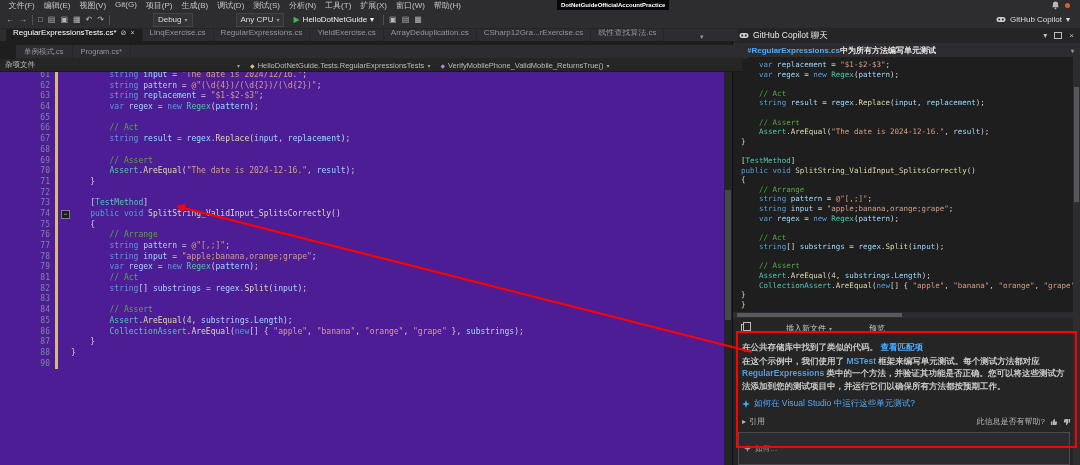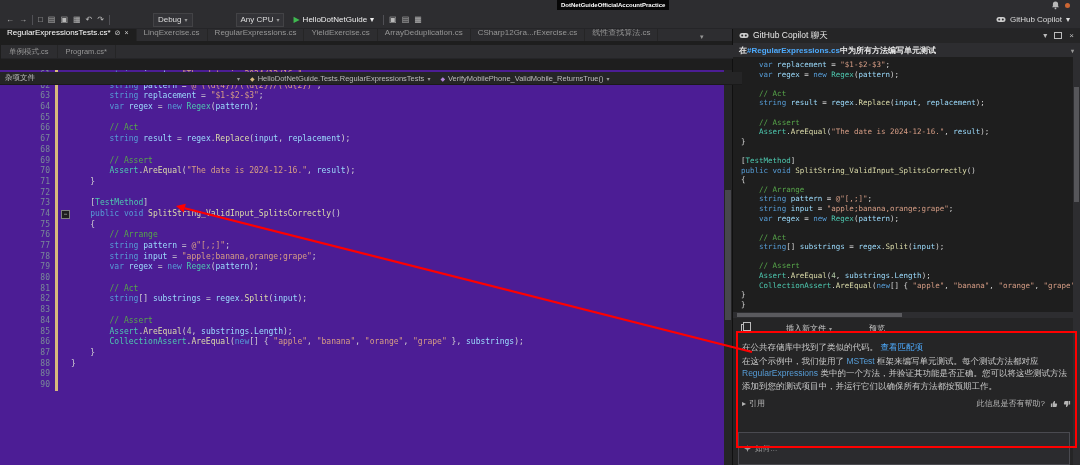--- a/index.html
+++ b/index.html
@@ -23,34 +23,34 @@
   .tb-sep{width:1px;height:10px;background:#505055;}
   .tb-select{display:flex;align-items:center;gap:3px;background:#333337;border:1px solid #434346;
              padding:0 4px;height:12px;color:#ddd;margin-left:38px;}
   .tb-select .caret,.q-caret,.bc-caret{font-size:6px;color:#999;}
   .tb-run{display:flex;align-items:center;gap:3px;padding:0 4px;height:13px;color:#eee;}
   .play-icon{color:#3fb950;font-size:8px;}
   .tb-copilot{margin-left:auto;display:flex;gap:4px;color:#ddd;padding-right:4px;}
 
   
   .tabrow1{position:absolute;top:24px;left:0;width:732px;height:17px;background:#2d2d30;display:flex;
-           font-size:8px;z-index:3;}
+           font-size:8px;z-index:3;padding-left:6px;}
   .tab{display:flex;align-items:center;gap:4px;padding:0 7px;color:#969696;background:#2d2d30;
        border-right:1px solid #252526;white-space:nowrap;}
   .tab.active{background:#1e1e1e;color:#fff;}
   .tab .tab-pin,.tab .tab-close{display:none;font-size:7px;color:#ccc;}
   .tab.active .tab-pin,.tab.active .tab-close{display:inline;}
   .tab-overflow{position:absolute;top:28px;left:700px;height:17px;display:flex;align-items:center;
                 color:#969696;font-size:7px;z-index:3;}
-  .tabrow2{position:absolute;top:45px;left:1px;width:732px;height:13px;background:#2d2d30;display:flex;
+  .tabrow2{position:absolute;top:45px;left:16px;width:732px;height:13px;background:#2d2d30;display:flex;
            font-size:7.5px;z-index:3;border-bottom:1px solid #252528;}
   .tabrow2 .tab{padding:0 8px;}
 
   
-  .breadcrumb{position:absolute;top:72px;left:0;width:732px;height:12px;background:#252526;display:flex;
+  .breadcrumb{position:absolute;top:59px;left:0;width:732px;height:12px;background:#252526;display:flex;
               align-items:center;font-size:7.5px;color:#bbb;gap:10px;padding:0 5px;
               border-bottom:1px solid #1a1a1a;z-index:3;}
   .bc-seg{display:flex;align-items:center;gap:3px;white-space:nowrap;}
   .bc-seg.project{width:235px;justify-content:space-between;}
   .bc-icon-class{color:#d7ba7d;font-size:6px;}
   .bc-icon-method{color:#b180d7;font-size:6px;}
 
   
   .editor{position:absolute;top:70px;left:0;width:732px;bottom:0;background:#4c1d95;overflow:hidden;
           font-family:"DejaVu Sans Mono",monospace;font-size:8px;z-index:1;}
@@ -79,21 +79,21 @@
   .chat-code{height:252px;margin-right:7px;background:#1e1e1e;overflow:hidden;
              font-family:"DejaVu Sans Mono",monospace;font-size:7.5px;padding:3px 0 0 8px;}
   .chat-code .code-row{height:9.6px;line-height:9.6px;}
   .chat-hscroll{height:6px;margin-right:7px;background:#2d2d30;position:relative;}
   .chat-hscroll .thumb{position:absolute;left:4px;top:1px;height:4px;width:165px;background:#5a5a5e;}
   .chat-actions{height:20px;display:flex;align-items:center;gap:10px;padding:0 8px;color:#ccc;font-size:8px;}
   .chat-btn{display:flex;align-items:center;gap:3px;cursor:default;margin-left:27px;}
   .icon-copy{position:relative;width:6px;height:7px;border:1px solid #bbb;display:inline-block;}
   .icon-copy::after{content:"";position:absolute;left:1px;top:-3px;width:6px;height:7px;
                     border:1px solid #bbb;background:#252526;}
-  .chat-response{padding:3px 9px 0 9px;color:#c8c8c8;font-size:8.5px;line-height:12.5px;}
+  .chat-response{padding:3px 9px 0 9px;color:#c8c8c8;font-size:8.5px;line-height:12.5px;font-weight:bold;}
   .match-line{margin-bottom:1px;}
   .link{color:#4daafc;}
   .seg-code{color:#569cd6;}
   .followup{display:flex;gap:4px;align-items:center;color:#4daafc;padding:6px 9px 0;font-size:8.5px;}
   .refs-row{display:flex;align-items:center;padding:6px 9px 0;font-size:8px;color:#b5b5b5;}
   .refs-left{display:flex;gap:3px;align-items:center;}
   .helpful{margin-left:auto;display:flex;gap:5px;align-items:center;}
   .thumb-icon svg{display:block;}
   .ai-note{position:absolute;right:9px;bottom:13px;color:#c08a3e;font-size:7.5px;}
   .chat-input-partial{position:absolute;left:5px;right:10px;bottom:0;height:11px;border:1px solid #4a4a50;
@@ -104,20 +104,36 @@
 
   
   .annot{position:absolute;left:0;top:0;width:1080px;height:465px;pointer-events:none;z-index:20;}
 </style>
 </head>
 <body>
 
 <div class="app">
 
   <div class="menubar">
+    <div class="menu-items">
+
+    <span class="menu-item">文件(F)</span>
+        <span class="menu-item">编辑(E)</span>
+        <span class="menu-item">视图(V)</span>
+        <span class="menu-item">Git(G)</span>
+        <span class="menu-item">项目(P)</span>
+        <span class="menu-item">生成(B)</span>
+        <span class="menu-item">调试(D)</span>
+        <span class="menu-item">测试(S)</span>
+        <span class="menu-item">分析(N)</span>
+        <span class="menu-item">工具(T)</span>
+        <span class="menu-item">扩展(X)</span>
+        <span class="menu-item">窗口(W)</span>
+        <span class="menu-item">帮助(H)</span>
+      </div>
     <div class="menubar-right">
       <svg width="9" height="9" viewBox="0 0 9 9">
         <path d="M4.5 0.5a2.6 2.6 0 0 0-2.6 2.6v2l-.8 1.2h6.8l-.8-1.2v-2A2.6 2.6 0 0 0 4.5.5z" fill="#b8b8b8"></path>
         <circle cx="4.5" cy="7.4" r="0.9" fill="#b8b8b8"></circle>
       </svg>
       <span class="notif-dot"></span>
     </div>
   </div>
 
   <div class="watermark">DotNetGuideOfficialAccountPractice</div>
@@ -238,30 +254,28 @@
         <div class="code-row"><span class="ln">70</span><span class="chg"></span><span class="fold"></span><span class="lc"><span class="tk-p">        </span><span class="tk-t">Assert</span><span class="tk-p">.</span><span class="tk-m">AreEqual</span><span class="tk-p">(</span><span class="tk-s">"The date is 2024-12-16."</span><span class="tk-p">, </span><span class="tk-v">result</span><span class="tk-p">);</span></span></div>
         <div class="code-row"><span class="ln">71</span><span class="chg"></span><span class="fold"></span><span class="lc"><span class="tk-p">    }</span></span></div>
         <div class="code-row"><span class="ln">72</span><span class="chg"></span><span class="fold"></span><span class="lc"></span></div>
         <div class="code-row"><span class="ln">73</span><span class="chg"></span><span class="fold"></span><span class="lc"><span class="tk-p">    [</span><span class="tk-t">TestMethod</span><span class="tk-p">]</span></span></div>
         <div class="code-row"><span class="ln">74</span><span class="chg"></span><span class="fold"><span class="fold-box">−</span></span><span class="lc"><span class="tk-p">    </span><span class="tk-k">public</span><span class="tk-k"> void</span><span class="tk-m"> SplitString_ValidInput_SplitsCorrectly</span><span class="tk-p">()</span></span></div>
         <div class="code-row"><span class="ln">75</span><span class="chg"></span><span class="fold"></span><span class="lc"><span class="tk-p">    {</span></span></div>
         <div class="code-row"><span class="ln">76</span><span class="chg"></span><span class="fold"></span><span class="lc"><span class="tk-c">        // Arrange</span></span></div>
         <div class="code-row"><span class="ln">77</span><span class="chg"></span><span class="fold"></span><span class="lc"><span class="tk-p">        </span><span class="tk-k">string</span><span class="tk-v"> pattern</span><span class="tk-p"> = </span><span class="tk-s">@"[,;]"</span><span class="tk-p">;</span></span></div>
         <div class="code-row"><span class="ln">78</span><span class="chg"></span><span class="fold"></span><span class="lc"><span class="tk-p">        </span><span class="tk-k">string</span><span class="tk-v"> input</span><span class="tk-p"> = </span><span class="tk-s">"apple;banana,orange;grape"</span><span class="tk-p">;</span></span></div>
         <div class="code-row"><span class="ln">79</span><span class="chg"></span><span class="fold"></span><span class="lc"><span class="tk-p">        </span><span class="tk-k">var</span><span class="tk-v"> regex</span><span class="tk-p"> = </span><span class="tk-k">new</span><span class="tk-t"> Regex</span><span class="tk-p">(</span><span class="tk-v">pattern</span><span class="tk-p">);</span></span></div>
-        <div class="code-row"><span class="ln">80</span><span class="chg"></span><span class="fold"></span><span class="lc"></span></div>
         <div class="code-row"><span class="ln">81</span><span class="chg"></span><span class="fold"></span><span class="lc"><span class="tk-c">        // Act</span></span></div>
         <div class="code-row"><span class="ln">82</span><span class="chg"></span><span class="fold"></span><span class="lc"><span class="tk-p">        </span><span class="tk-k">string</span><span class="tk-p">[] </span><span class="tk-v">substrings</span><span class="tk-p"> = </span><span class="tk-v">regex</span><span class="tk-p">.</span><span class="tk-m">Split</span><span class="tk-p">(</span><span class="tk-v">input</span><span class="tk-p">);</span></span></div>
         <div class="code-row"><span class="ln">83</span><span class="chg"></span><span class="fold"></span><span class="lc"></span></div>
         <div class="code-row"><span class="ln">84</span><span class="chg"></span><span class="fold"></span><span class="lc"><span class="tk-c">        // Assert</span></span></div>
         <div class="code-row"><span class="ln">85</span><span class="chg"></span><span class="fold"></span><span class="lc"><span class="tk-p">        </span><span class="tk-t">Assert</span><span class="tk-p">.</span><span class="tk-m">AreEqual</span><span class="tk-p">(</span><span class="tk-n">4</span><span class="tk-p">, </span><span class="tk-v">substrings</span><span class="tk-p">.</span><span class="tk-v">Length</span><span class="tk-p">);</span></span></div>
         <div class="code-row"><span class="ln">86</span><span class="chg"></span><span class="fold"></span><span class="lc"><span class="tk-p">        </span><span class="tk-t">CollectionAssert</span><span class="tk-p">.</span><span class="tk-m">AreEqual</span><span class="tk-p">(</span><span class="tk-k">new</span><span class="tk-p">[] { </span><span class="tk-s">"apple"</span><span class="tk-p">, </span><span class="tk-s">"banana"</span><span class="tk-p">, </span><span class="tk-s">"orange"</span><span class="tk-p">, </span><span class="tk-s">"grape"</span><span class="tk-p"> }, </span><span class="tk-v">substrings</span><span class="tk-p">);</span></span></div>
         <div class="code-row"><span class="ln">87</span><span class="chg"></span><span class="fold"></span><span class="lc"><span class="tk-p">    }</span></span></div>
         <div class="code-row"><span class="ln">88</span><span class="chg"></span><span class="fold"></span><span class="lc"><span class="tk-p">}</span></span></div>
-        <div class="code-row"><span class="ln">89</span><span class="chg"></span><span class="fold"></span><span class="lc"></span></div>
         <div class="code-row"><span class="ln">90</span><span class="chg"></span><span class="fold"></span><span class="lc"></span></div>
       </div>
     <div class="editor-vscroll">
       <div class="thumb"></div>
     </div>
   </div>
 
   <div class="chat-panel">
     <div class="chat-header">
       <svg width="10" height="9" viewBox="0 0 10 9">
@@ -322,20 +336,26 @@
       <span class="chat-btn">
         <span>预览</span>
       </span>
     </div>
     <div class="chat-response">
       <div class="match-line">
         <span>在公共存储库中找到了类似的代码。</span>
         <span class="link">查看匹配项</span>
       </div>
       <div><span>在这个示例中，我们使用了 </span><span class="seg-code">MSTest</span><span> 框架来编写单元测试。每个测试方法都对应 </span><span class="seg-code">RegularExpressions</span><span> 类中的一个方法，并验证其功能是否正确。您可以将这些测试方法添加到您的测试项目中，并运行它们以确保所有方法都按预期工作。</span></div>
+    </div>
+    <div class="followup">
+      <svg width="8" height="8" viewBox="0 0 8 8">
+        <polygon points="4,0 5,3 8,4 5,5 4,8 3,5 0,4 3,3" fill="#4daafc"></polygon>
+      </svg>
+      <span>如何在 Visual Studio 中运行这些单元测试?</span>
     </div>
     <div class="refs-row">
       <span class="refs-left">
         <span>▸</span>
         <span>引用</span>
       </span>
       <span class="helpful">
         <span>此信息是否有帮助?</span>
         <span class="thumb-icon">
           <svg width="8" height="8" viewBox="0 0 9 9">

